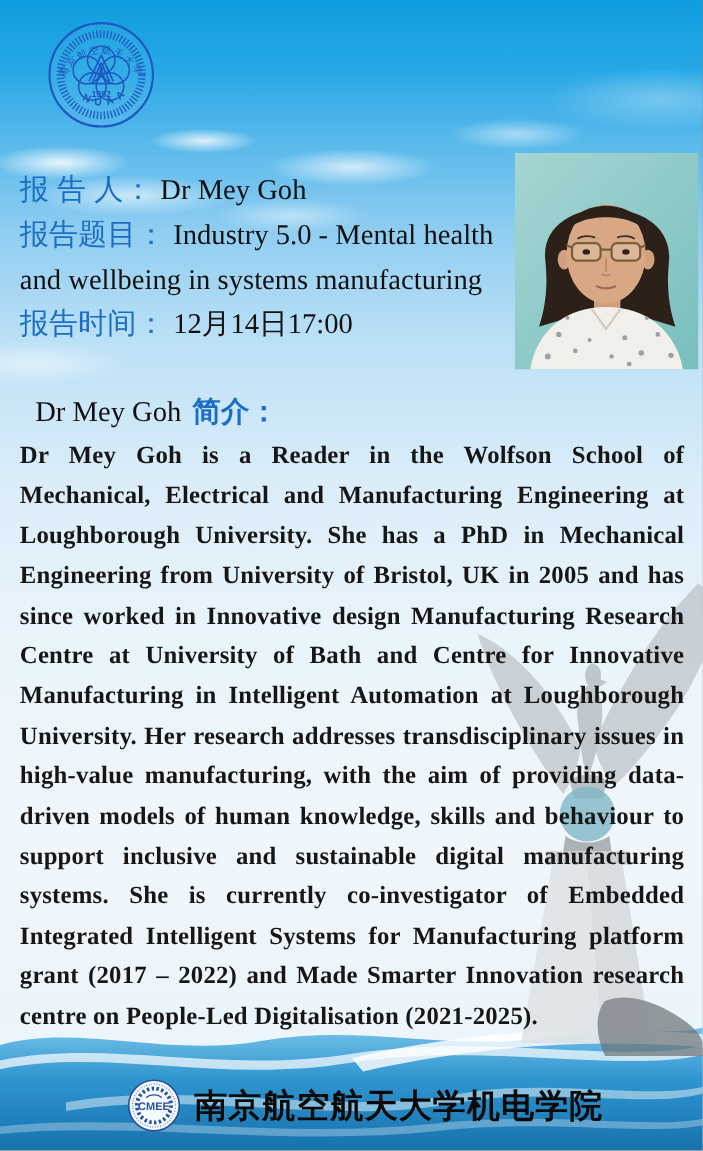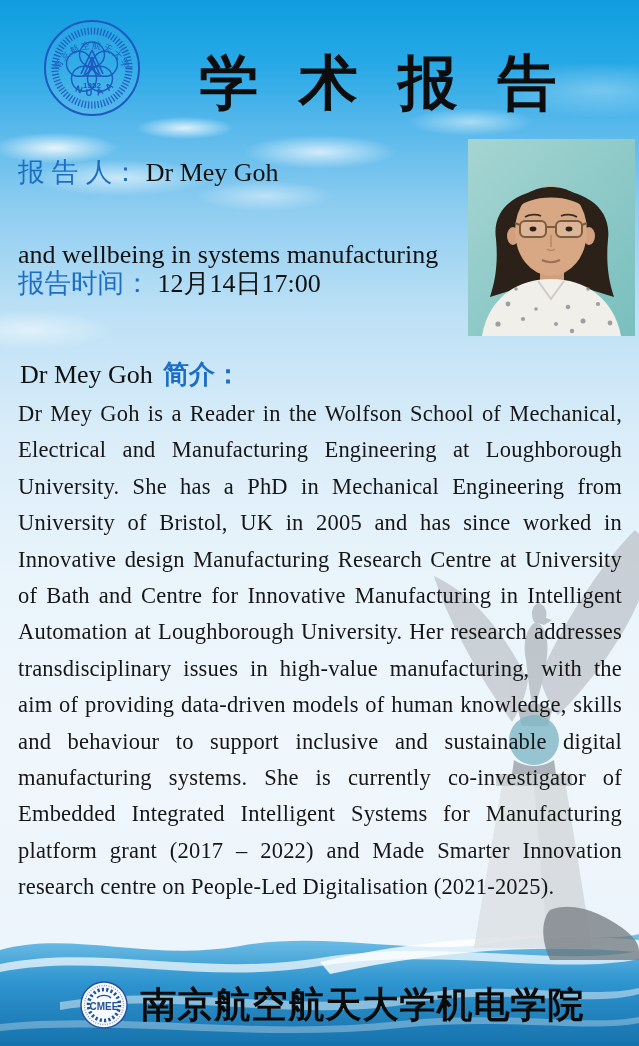--- a/index.html
+++ b/index.html
@@ -35,38 +35,38 @@
     color:#0d0d0d; white-space:nowrap;
   }
 
   .info-row { position:absolute; left:18px; white-space:nowrap; line-height:34px; }
   .lbl { color:#1c6ec5; font-weight:400; font-size:26.5px; font-family:"Liberation Sans",sans-serif; }
   .val { color:#111; font-size:26px; font-family:"Liberation Serif",serif; margin-left:7px; }
   .val-cont { color:#111; font-size:26px; font-family:"Liberation Serif",serif; }
 
   .photo { position:absolute; left:468px; top:139px; width:167px; height:197px; }
 
-  .bio-intro { position:absolute; left:20px; top:357px; white-space:nowrap; line-height:34px; }
+  .bio-intro { position:absolute; left:32px; top:357px; white-space:nowrap; line-height:34px; }
   .bio-intro .name { color:#111; font-size:26px; font-family:"Liberation Serif",serif; }
   .bio-intro .jj { color:#1c6ec5; font-weight:700; font-size:26px; margin-left:10px; }
 
   .bio {
     position:absolute; left:18px; top:396px; width:604px;
     font-family:"Liberation Serif",serif; font-size:22.5px; line-height:36.4px;
-    color:#161616; text-align:justify; letter-spacing:0.2px;
+    color:#161616; text-align:justify; letter-spacing:0.2px;font-weight:bold;
   }
 
   .footer {
     position:absolute; left:0; right:0; top:980px; z-index:5;
     display:flex; align-items:center; justify-content:center; gap:12px;
     transform:translateX(12px);
   }
   .cmee { width:50px; height:50px; flex:0 0 auto; }
   .dept {
-    font-family:"Liberation Serif",serif; font-weight:700; font-size:36px;
+    font-family:"Liberation Serif",serif; font-weight:700; font-size:30px;
     color:#0a0a0a; white-space:nowrap; letter-spacing:1px;
   }
 </style>
 </head>
 <body>
 
 <div class="poster">
 
   <div class="clouds"></div>
 
@@ -128,21 +128,20 @@
       </g>
       <text x="50" y="68" text-anchor="middle" font-size="8" font-weight="bold" fill="#1d59c0">1952</text>
       <text font-size="9" fill="#1d59c0" letter-spacing="1.5">
         <textPath href="#arcTop" startOffset="6%">南京航空航天大学</textPath>
       </text>
       <text font-size="9.5" font-weight="bold" fill="#1d59c0" letter-spacing="5">
         <textPath href="#arcBot" startOffset="22%">NUAA</textPath>
       </text>
     </svg>
 
-    <div class="page-title">学 术 报 告</div>
 
     <svg class="photo" viewBox="0 0 167 197">
       <defs>
         <linearGradient id="pbg" x1="0" y1="0" x2="1" y2="1">
           <stop offset="0" stop-color="#a5d5d2"></stop>
           <stop offset="1" stop-color="#79bfbe"></stop>
         </linearGradient>
       </defs>
       <rect width="167" height="197" fill="url(#pbg)"></rect>
       <path d="M28,100 C18,34 148,34 140,100 C138,122 140,140 146,158 L120,150 L48,150 L22,158 C28,140 30,122 28,100 Z" fill="#2b2118"></path>
@@ -176,24 +175,27 @@
         <circle cx="88" cy="185" r="2"></circle>
           <circle cx="48" cy="150" r="1.7"></circle>
         <circle cx="120" cy="150" r="1.8"></circle>
           <circle cx="104" cy="192" r="2.2"></circle>
       </g>
     </svg>
 
     <div class="info-row" style="top:155px">
       <span class="lbl">报 告 人：</span><span class="val">Dr Mey Goh</span>
     </div>
+    <div class="info-row" style="top:196px">
+      <span class="lbl">报告题目：</span><span class="val">Industry 5.0 - Mental health</span>
+    </div>
     <div class="info-row" style="top:238px">
       <span class="val-cont">and wellbeing in systems manufacturing</span>
     </div>
-    <div class="info-row" style="top:266px">
+    <div class="info-row" style="top:277px">
       <span class="lbl">报告时间：</span><span class="val">12月14日17:00</span>
     </div>
 
     <div class="bio-intro">
       <span class="name">Dr Mey Goh</span><span class="jj">简介：</span>
     </div>
 
     <div class="bio">Dr Mey Goh is a Reader in the Wolfson School of Mechanical, Electrical and Manufacturing Engineering at Loughborough University. She has a PhD in Mechanical Engineering from University of Bristol, UK in 2005 and has since worked in Innovative design Manufacturing Research Centre at University of Bath and Centre for Innovative Manufacturing in Intelligent Automation at Loughborough University. Her research addresses transdisciplinary issues in high-value manufacturing, with the aim of providing data-driven models of human knowledge, skills and behaviour to support inclusive and sustainable digital manufacturing systems. She is currently co-investigator of Embedded Integrated Intelligent Systems for Manufacturing platform grant (2017 – 2022) and Made Smarter Innovation research centre on People-Led Digitalisation (2021-2025).</div>
 
     <div class="footer">

